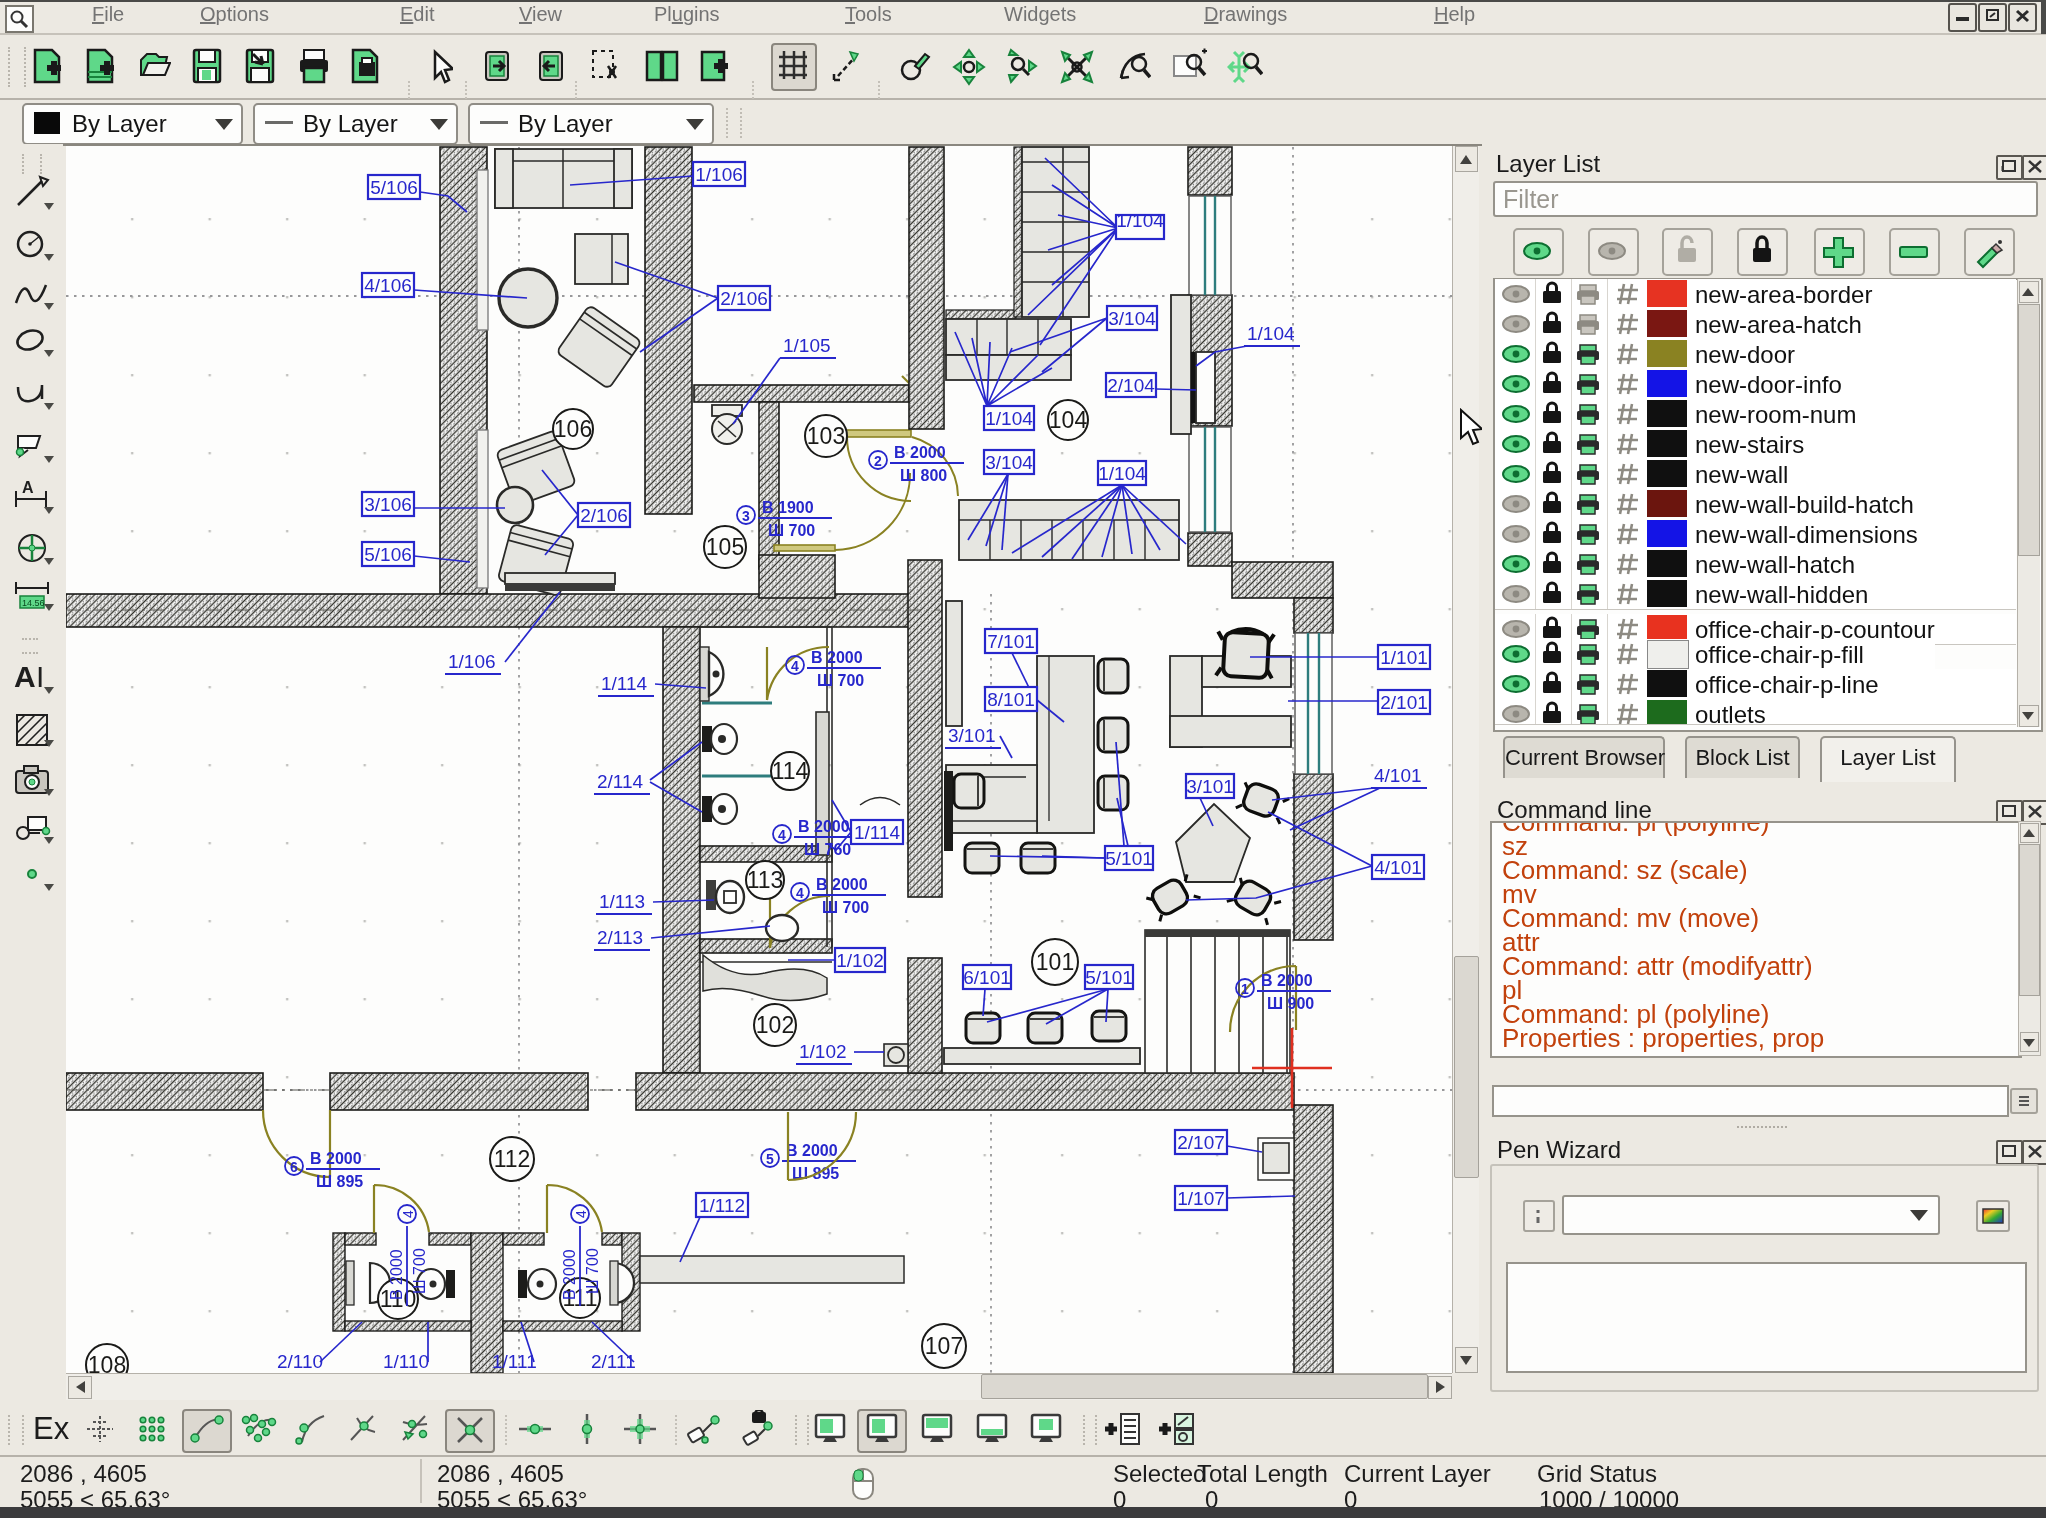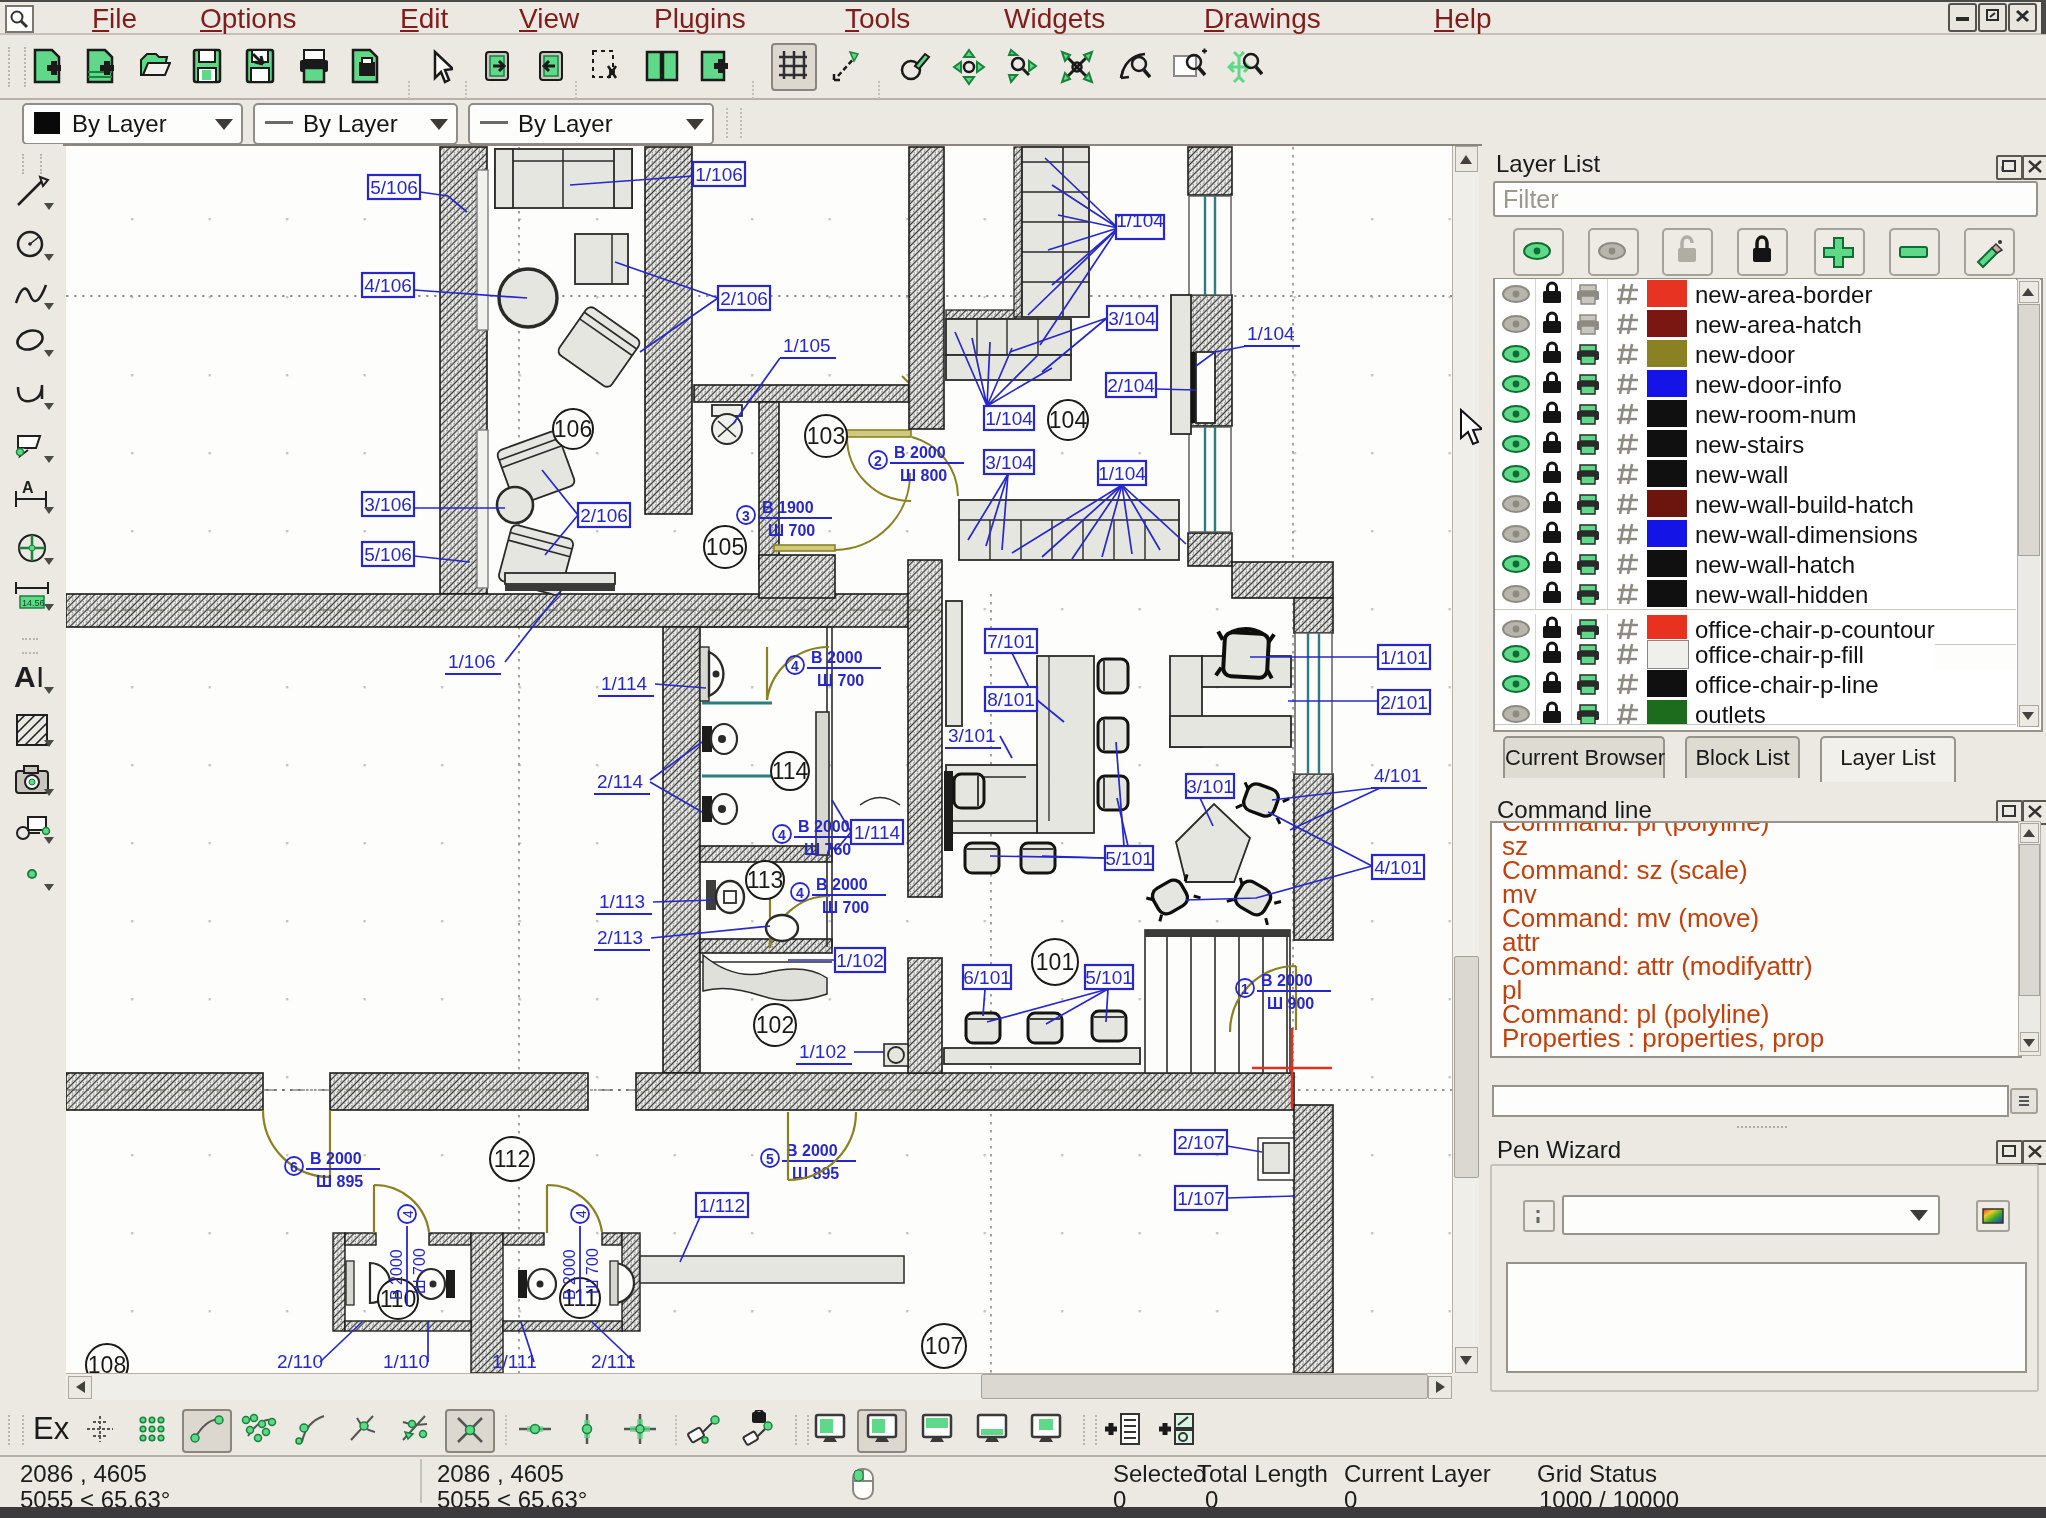--- a/index.html
+++ b/index.html
@@ -1,18 +1,18 @@
 <!DOCTYPE html>
 <html><head>
 <meta charset="utf-8">
 <style>
 html,body{margin:0;padding:0;width:2046px;height:1518px;overflow:hidden;
  font-family:"Liberation Sans",sans-serif;background:#ece9e2;position:relative}
 .abs{position:absolute}
-.menuitem{position:absolute;top:3px;font-size:28px;color:#7f1d1d}
+.menuitem{position:absolute;top:3px;font-size:20px;color:#737373}
 .menuitem u{text-decoration:underline}
 .winbtn{position:absolute;top:3px;width:25px;height:25px;background:#e9e6df;
  border:2px solid #55524d;border-radius:3px;font-size:16px;line-height:21px;
  text-align:center;color:#232323;font-weight:bold}
 .combo{position:absolute;top:103px;height:38px;background:#fdfdfc;
  border:2px solid #908d86;border-radius:5px}
 .combo .arr{position:absolute;right:8px;top:14px;width:0;height:0;
  border-left:9px solid transparent;border-right:9px solid transparent;
  border-top:11px solid #3c3b38}
 .combo .txt{position:absolute;left:48px;top:5px;font-size:24px;color:#141414}

